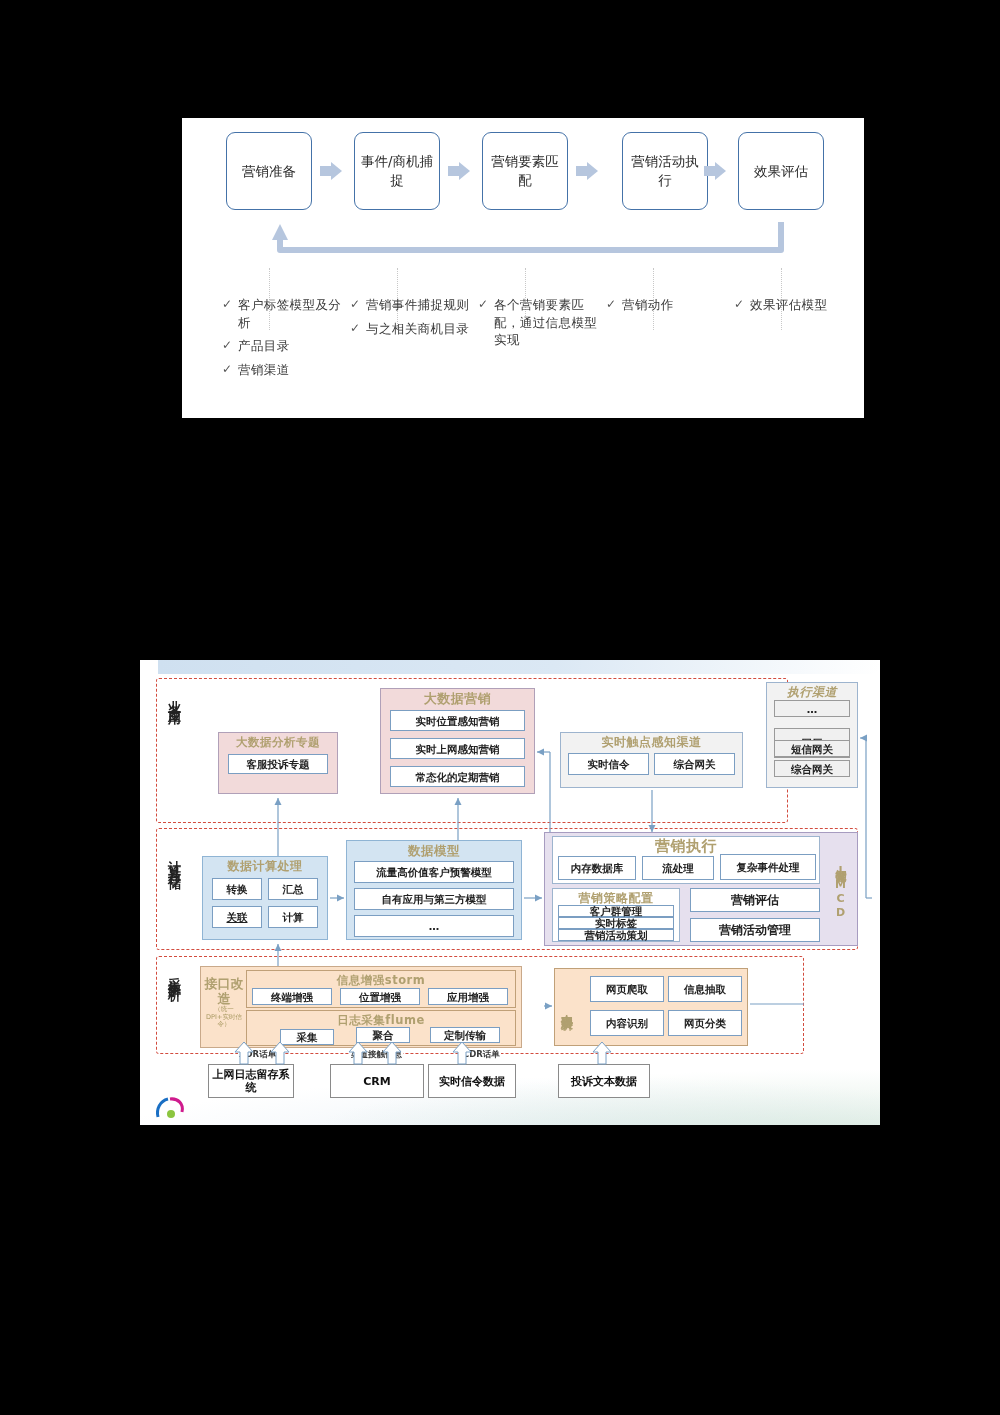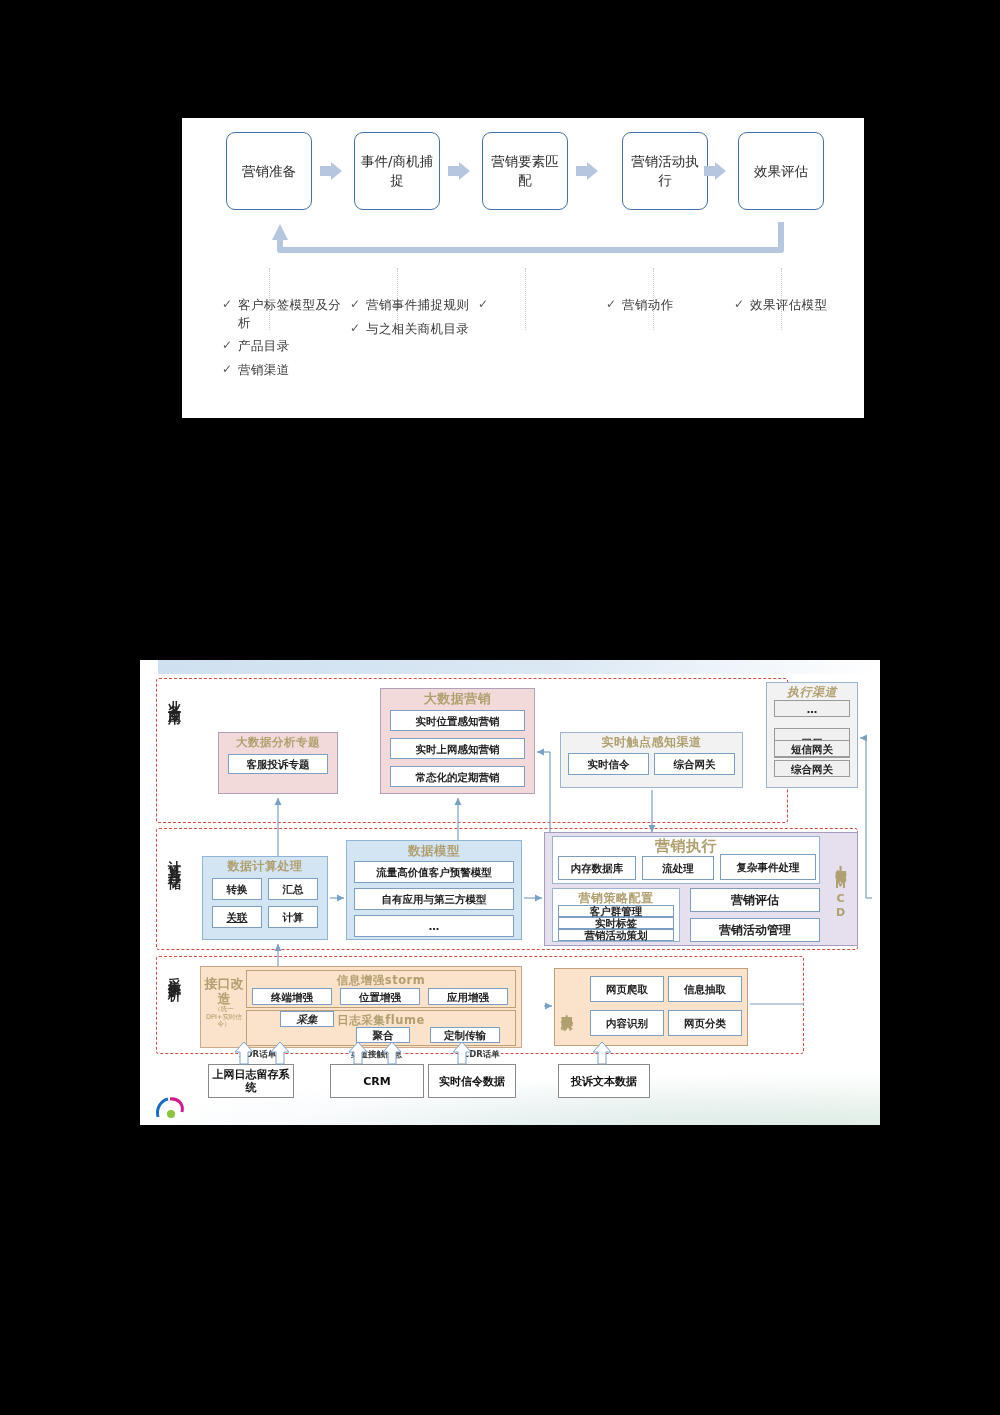--- a/index.html
+++ b/index.html
@@ -171,20 +171,21 @@
       </div>
       <div class="bitem">
         <span class="bchk">✓</span>
         <span class="btxt">与之相关商机目录</span>
       </div>
     </div>
 
     <div class="bcol" style="left:296px;">
       <div class="bitem">
         <span class="bchk">✓</span>
+        <span class="btxt">各个营销要素匹配，通过信息模型实现</span>
       </div>
     </div>
 
     <div class="bcol" style="left:424px;">
       <div class="bitem">
         <span class="bchk">✓</span>
         <span class="btxt">营销动作</span>
       </div>
     </div>
 
@@ -344,21 +345,21 @@
   <div class="cell" style="left:200px;top:328px;width:80px;height:17px;">
     <span>位置增强</span>
   </div>
   <div class="cell" style="left:288px;top:328px;width:80px;height:17px;">
     <span>应用增强</span>
   </div>
 
   <div class="grp grp-orange" style="left:106px;top:350px;width:270px;height:36px;border-color:#c0a078;">
     <div class="grptitle" style="font-size:11.5px;">日志采集flume</div>
   </div>
-  <div class="cell" style="left:140px;top:351px;width:54px;height:16px;font-style:italic;">
+  <div class="cell" style="left:140px;top:369px;width:54px;height:16px;">
     <span>采集</span>
   </div>
   <div class="cell" style="left:216px;top:367px;width:54px;height:16px;">
     <span>聚合</span>
   </div>
   <div class="cell" style="left:290px;top:367px;width:70px;height:16px;">
     <span>定制传输</span>
   </div>
 
   <div class="grp grp-orange" style="left:414px;top:308px;width:194px;height:78px;border-color:#c0a078;"></div>

